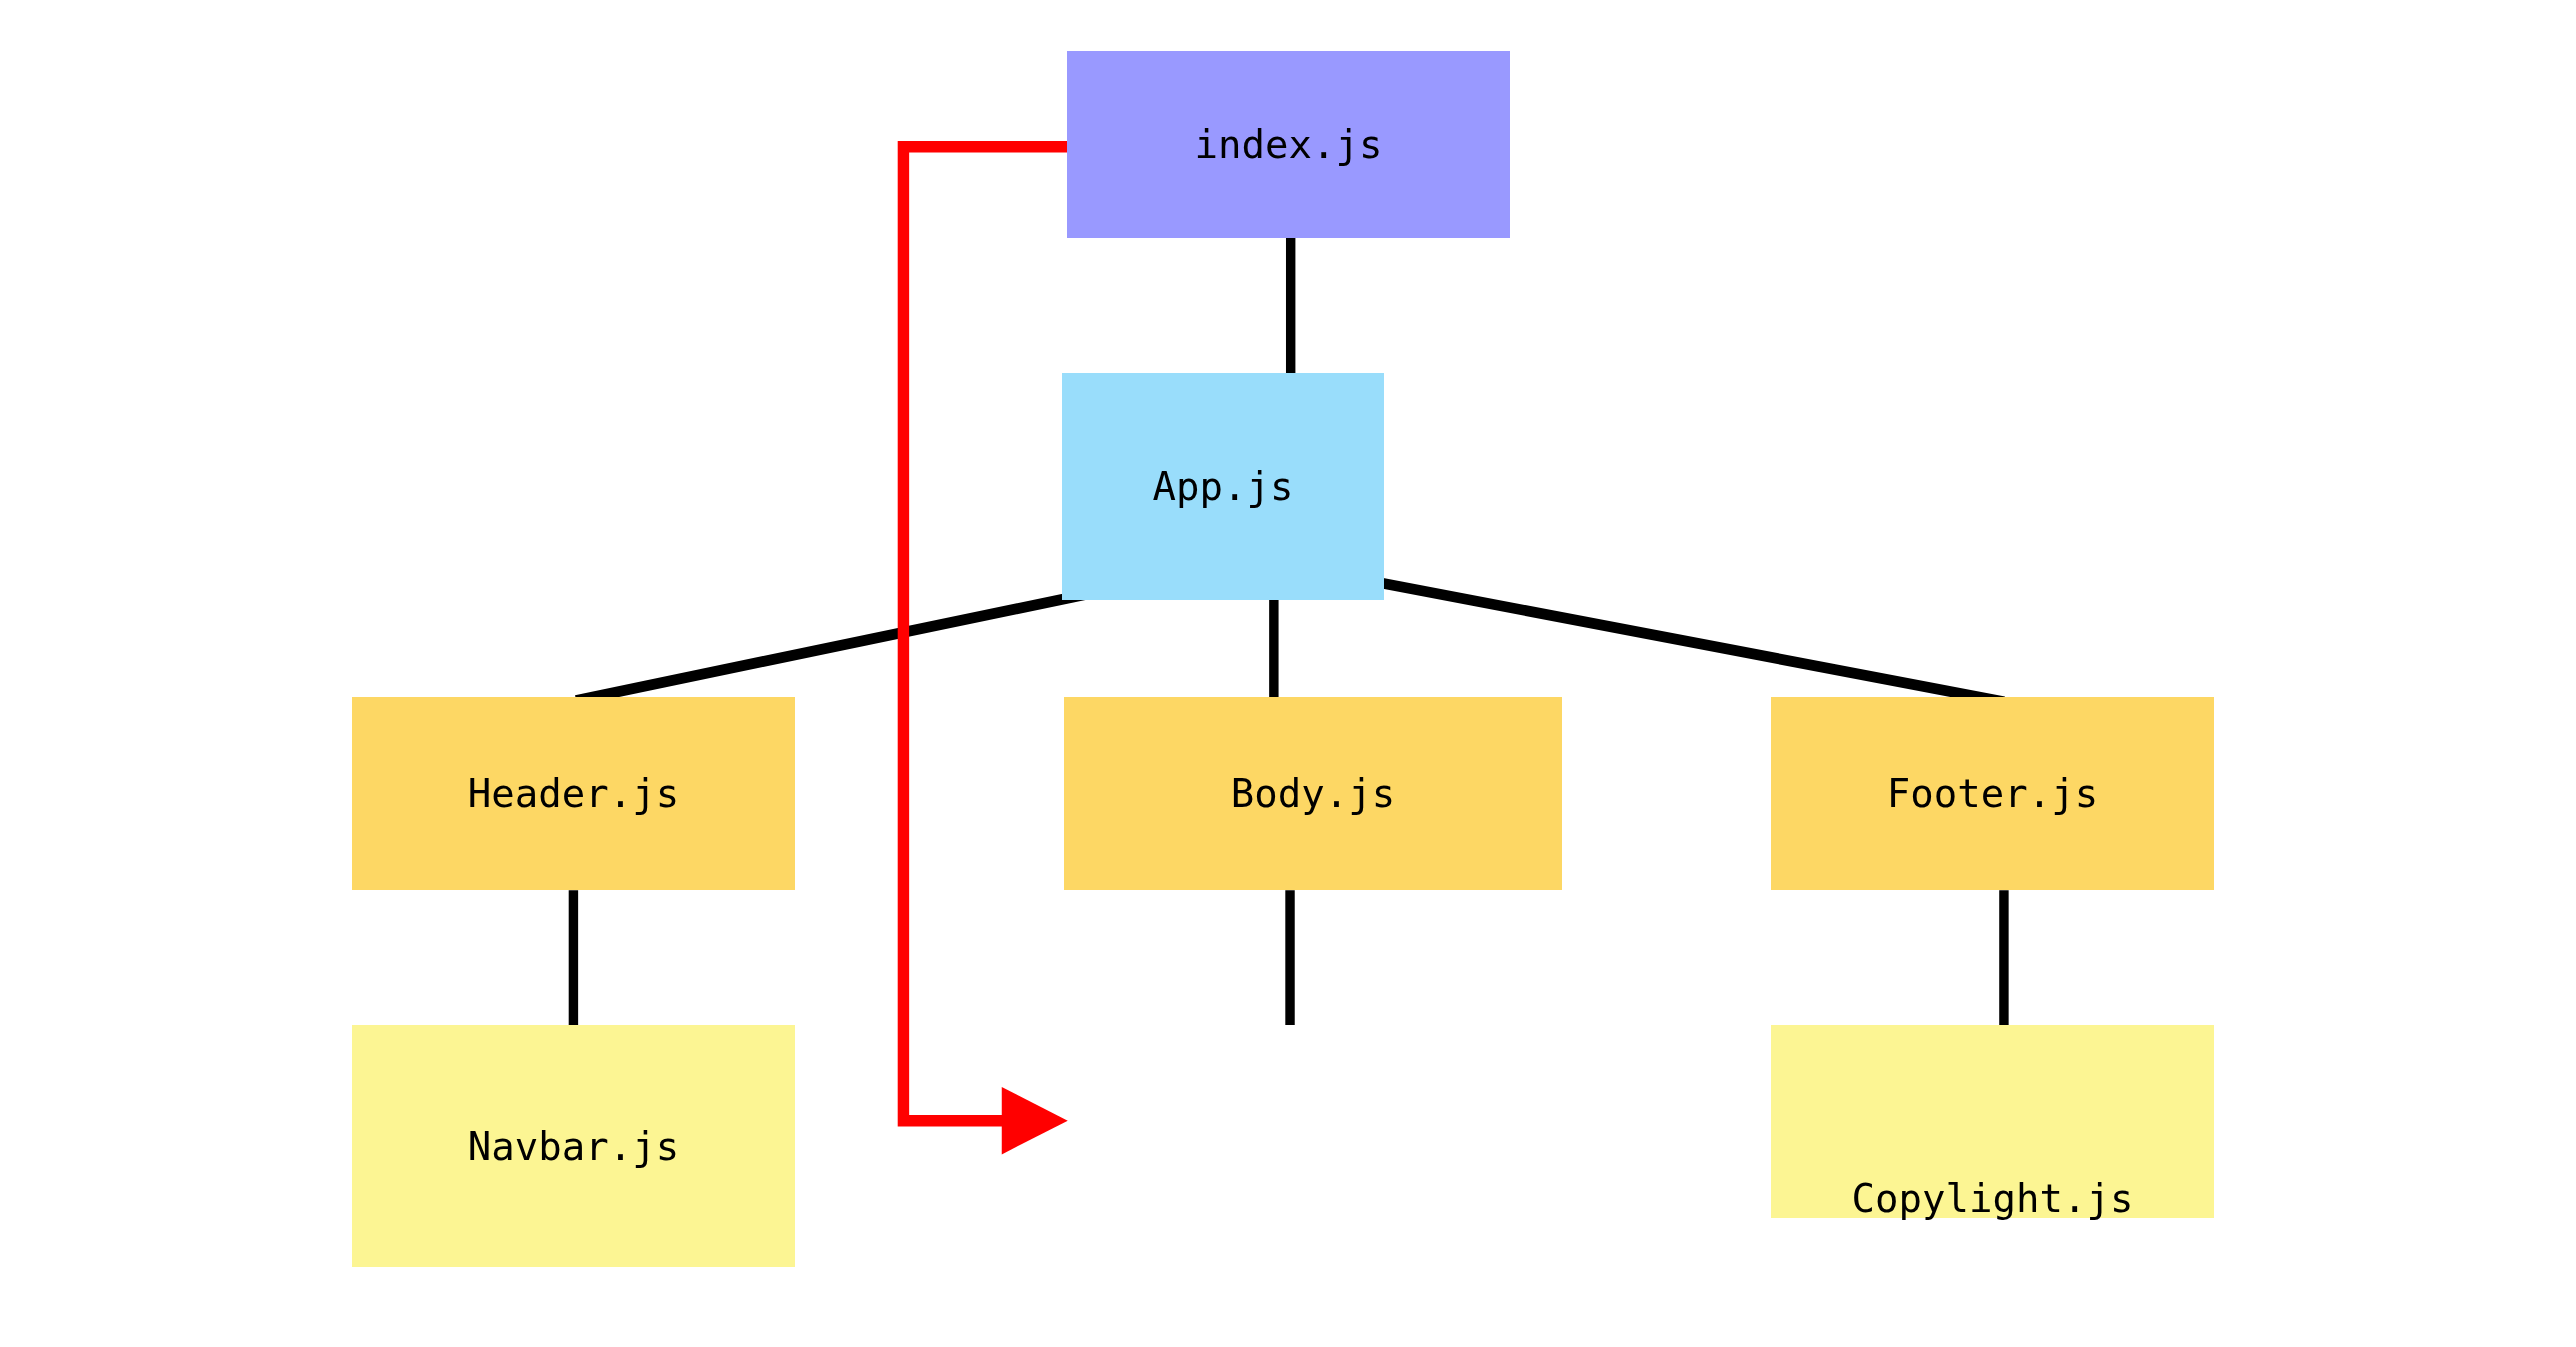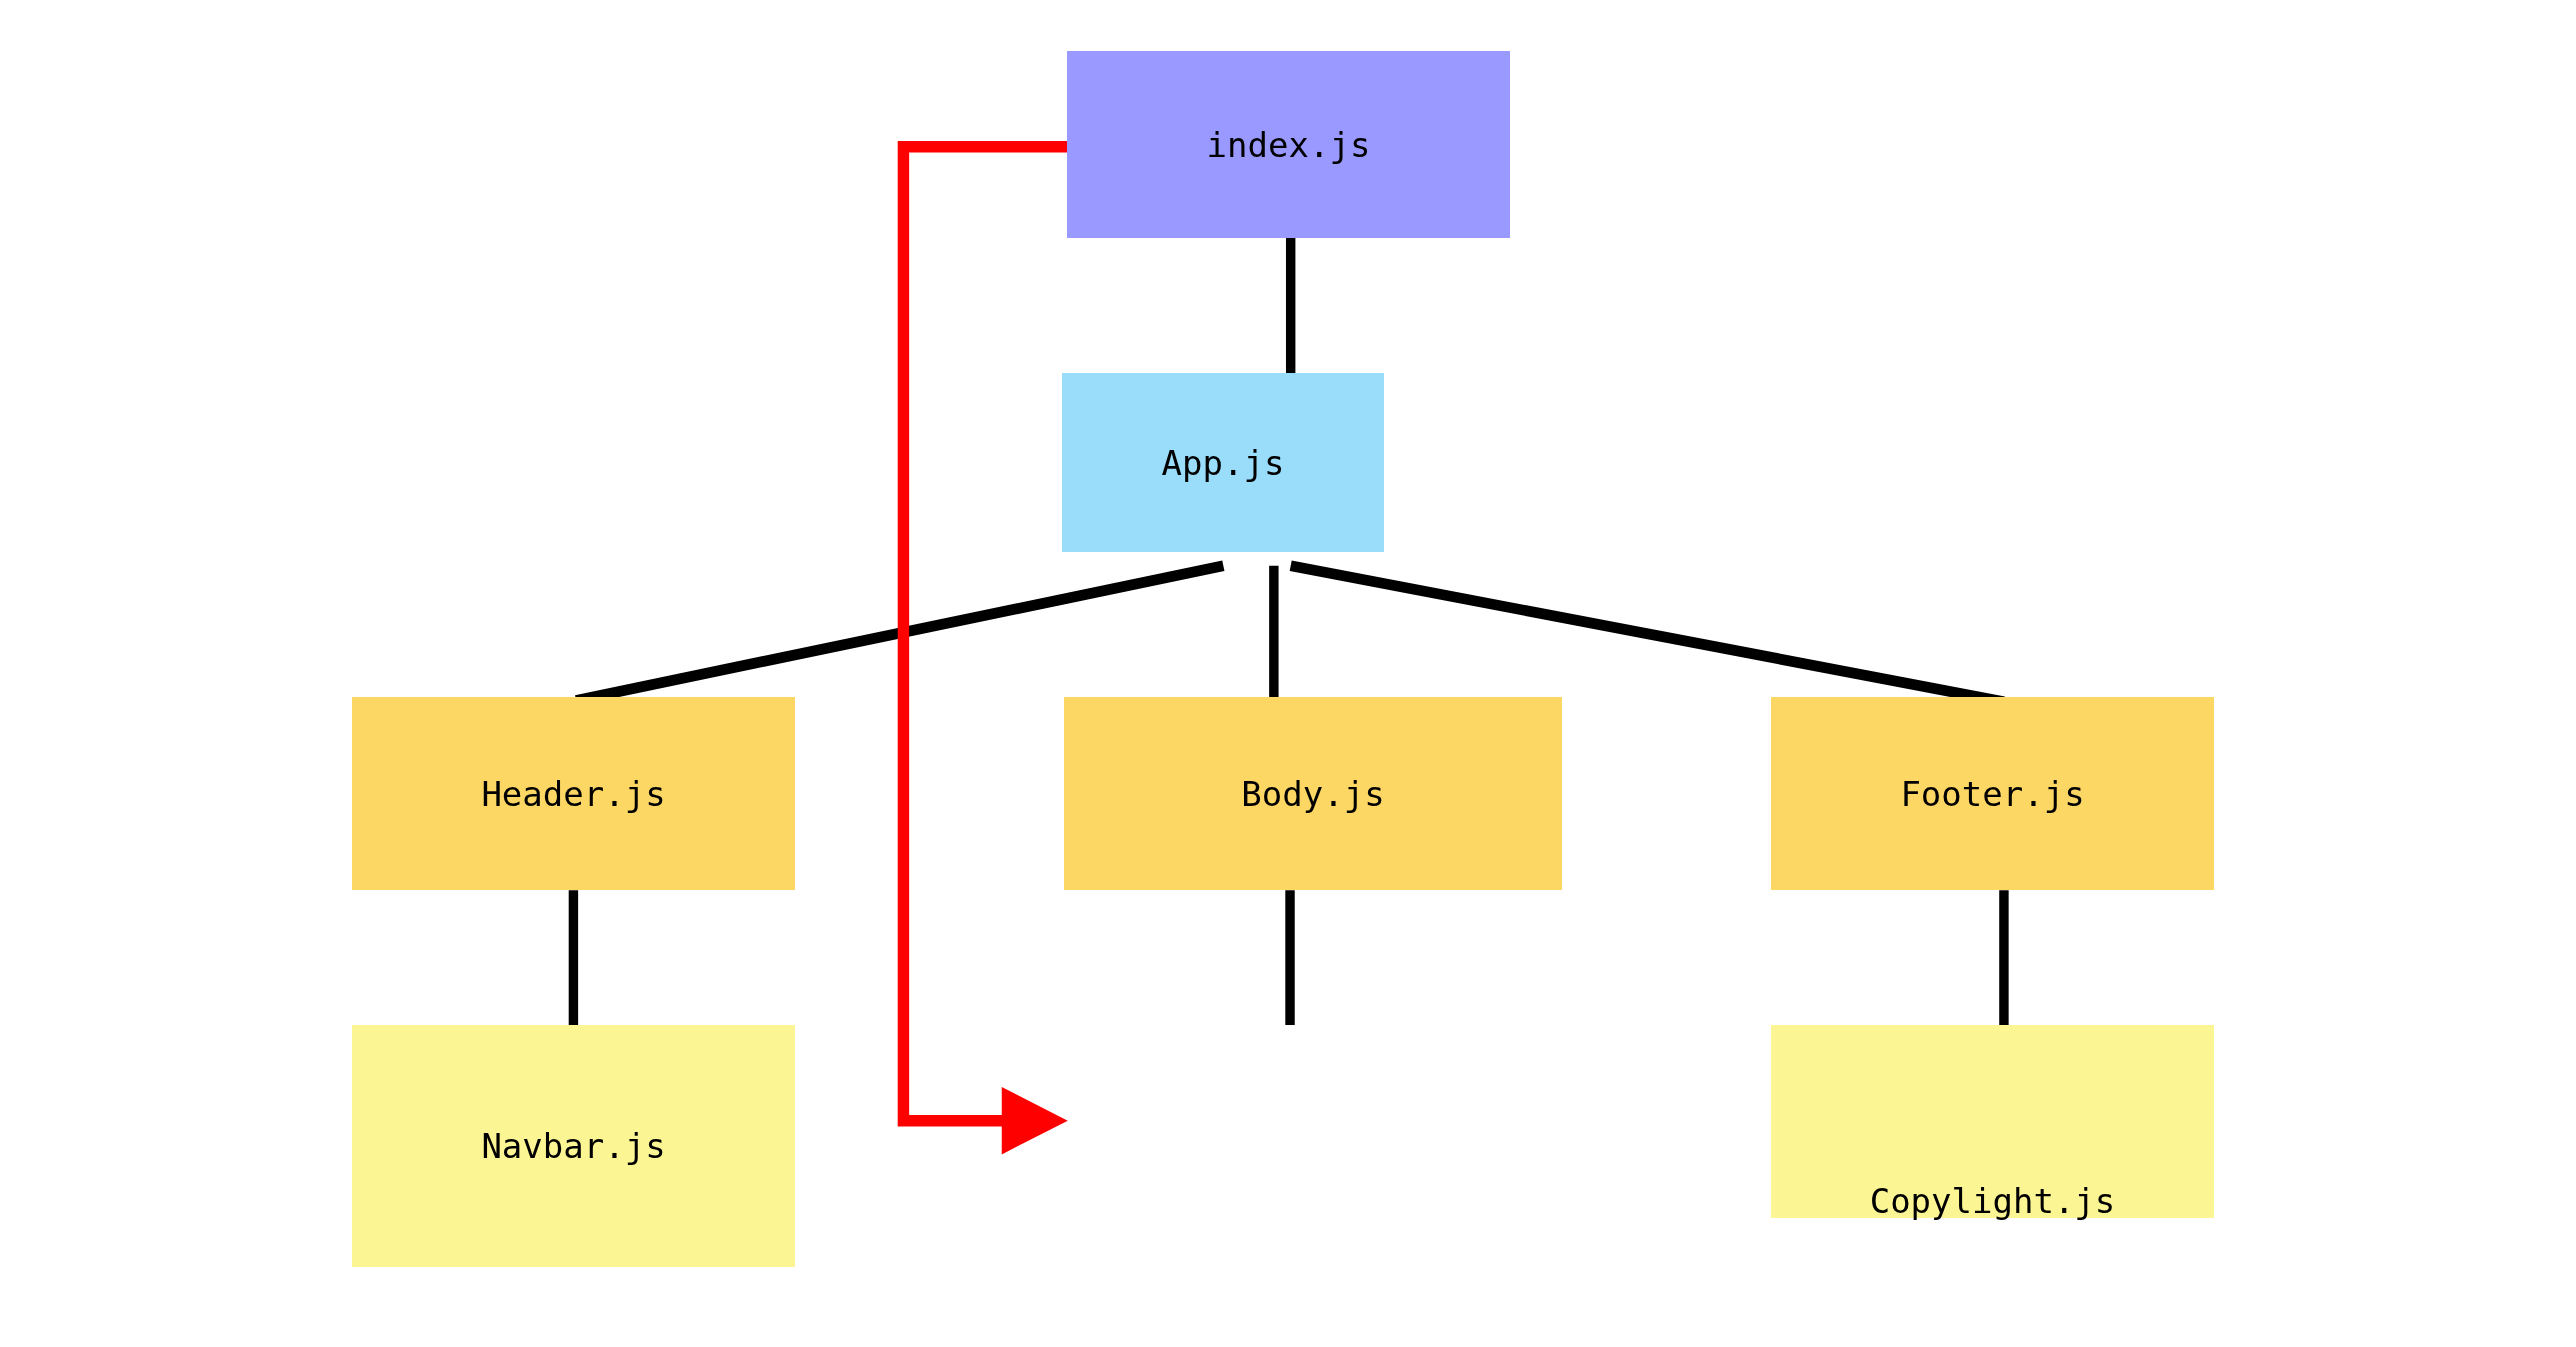--- a/index.html
+++ b/index.html
@@ -23,33 +23,33 @@
     height: 1347px;
     pointer-events: none;
   }
   .node {
     position: absolute;
     display: flex;
     align-items: center;
     justify-content: center;
     box-sizing: border-box;
     color: #000000;
-    font-size: 34px;
+    font-size: 39px;
     font-family: "DejaVu Sans Mono", "Liberation Mono", monospace;
     letter-spacing: 0px;
     line-height: 1;
     white-space: nowrap;
   }
   .node-label {
     pointer-events: none;
   }
 
   
   #node-index   { left: 1067px; top: 51px;   width: 443px; height: 187px; }
-  #node-app     { left: 1062px; top: 373px;  width: 322px; height: 179px; }
+  #node-app     { left: 1062px; top: 373px;  width: 322px; height: 227px; }
 
   #node-header  { left: 352px;  top: 697px; width: 443px; height: 193px; text-align: center; }
   #node-body    { left: 1052px; top: 697px; width: 498px; height: 193px; margin-left: 12px; }
   #node-footer  { left: 1771px; top: 697px; width: 443px; height: 193px; }
 
   #node-navbar  { left: 352px;  top: 1025px; width: 443px; height: 242px; }
   #node-todo    { left: 1052px; top: 1025px; width: 443px; height: 193px; }
   #node-copy    { left: 1771px; top: 1025px; width: 443px; height: 193px; align-items: flex-end; }
 </style>
 </head>

